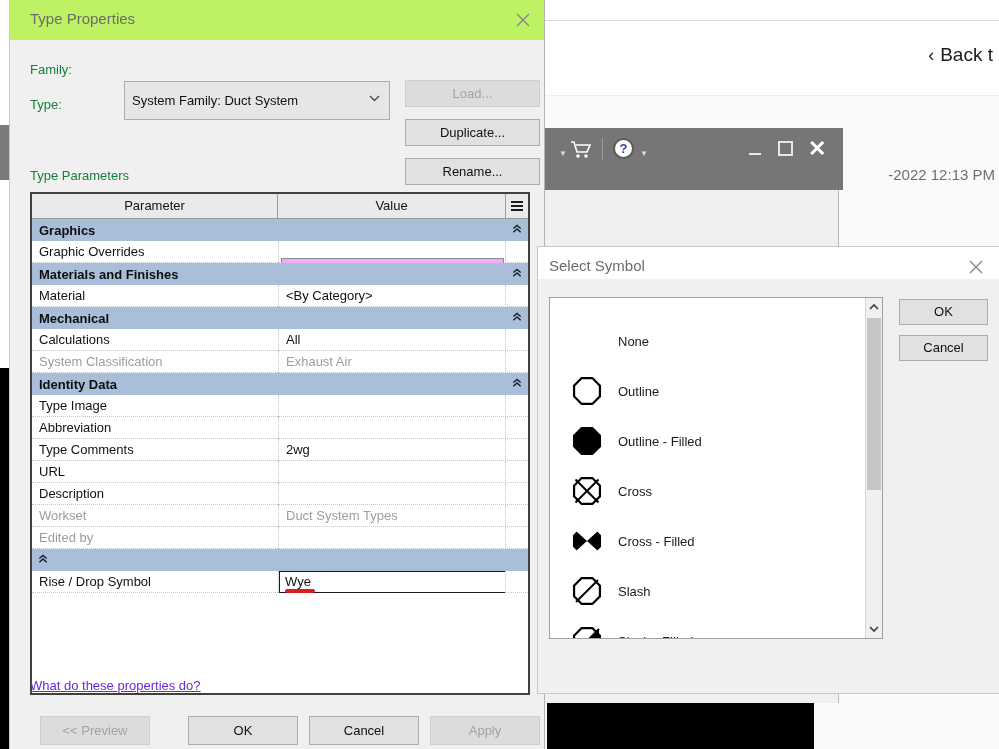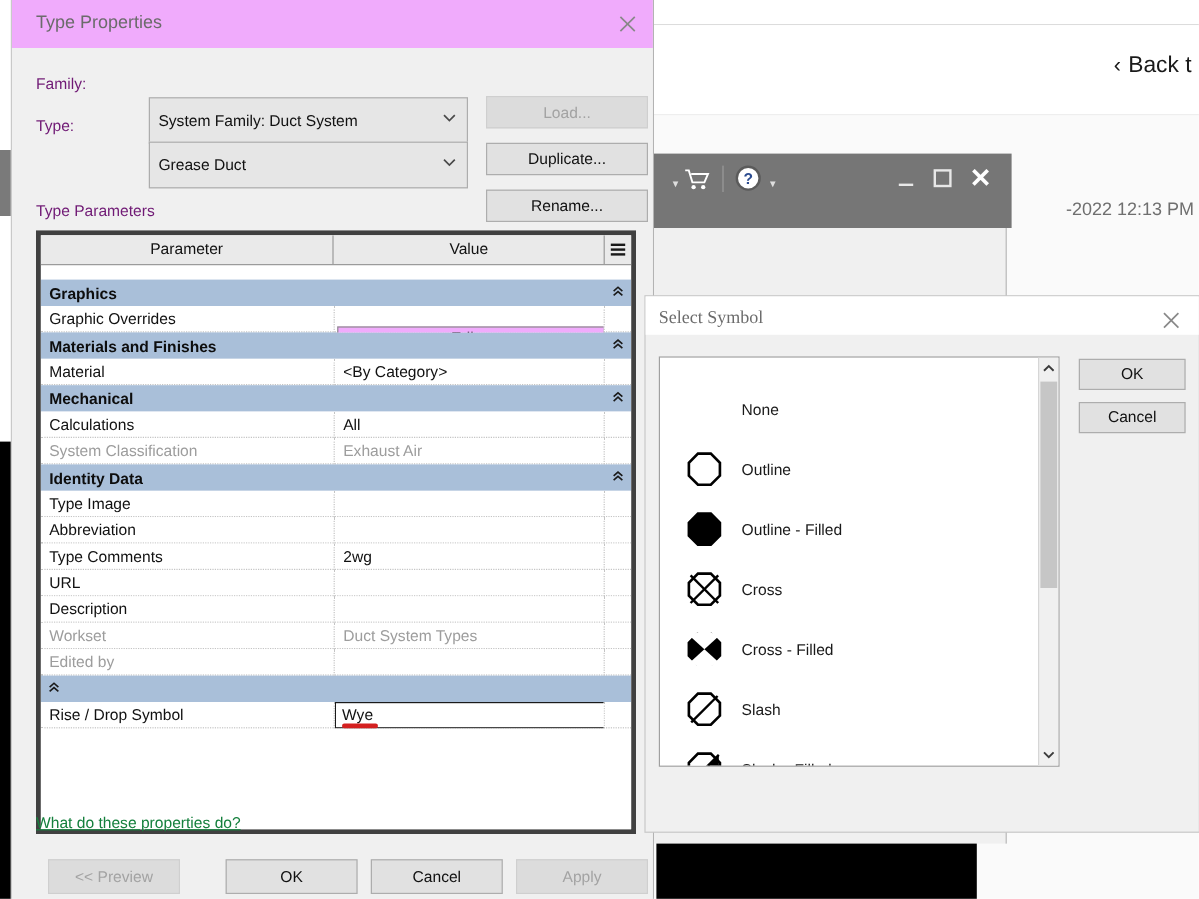--- a/index.html
+++ b/index.html
@@ -174,21 +174,21 @@
     position: absolute;
     left: 10px; top: 0;
     width: 535px; height: 749px;
     background: #f0f0f0;
     border-right: 1px solid #b3b3b3;
     box-sizing: border-box;
   }
   .tp-titlebar {
     position: absolute;
     left: 0; top: 0; right: 0; height: 40px;
-    background: #f0abfc;
+    background: #bef264;
   }
   .tp-title {
     position: absolute;
     left: 20px; top: 10px;
     font-size: 15px;
     color: #6b6b6b;
     font-family: "Liberation Sans", sans-serif;
   }
   .tp-close {
     position: absolute;
@@ -200,21 +200,21 @@
 
   .tp-body {
     position: absolute;
     left: 0; top: 40px; right: 0; bottom: 0;
     background: #f0f0f0;
   }
 
   .tp-label {
     position: absolute;
     font-size: 13px;
-    color: #701a75;
+    color: #15803d;
   }
   .lbl-family { left: 20px; top: 22px; }
   .lbl-type   { left: 20px; top: 57px; }
   .lbl-typeparams { left: 20px; top: 128px; }
 
   .combo {
     position: absolute;
     height: 39px;
     background: #e6e6e6;
     border: 1px solid #adadad;
@@ -253,21 +253,21 @@
   .btn-load      { left: 395px; top: 40px; width: 135px; }
   .btn-duplicate { left: 395px; top: 79px; width: 135px; }
   .btn-rename    { left: 395px; top: 118px; width: 135px; }
 
   
   .param-table {
     position: absolute;
     left: 20px; top: 152px;
     width: 500px; height: 503px;
     background: #ffffff;
-    border: 4px solid #404040;
+    border: 2px solid #404040;
     box-sizing: border-box;
     overflow: hidden;
   }
   .pt-header {
     display: flex;
     height: 25px;
     background: #eaeaea;
     border-bottom: 1px solid #9b9b9b;
     box-sizing: border-box;
   }
@@ -286,21 +286,21 @@
     left: 5px; top: 7px;
     width: 12px; height: 9px;
   }
   .eq-glyph i {
     display: block;
     height: 2px;
     background: #1a1a1a;
     margin-bottom: 2px;
   }
 
-  .pt-rows { position: relative; margin-top: 12px; }
+  .pt-rows { position: relative; }
 
   .group-row {
     display: flex;
     height: 22px;
     background: #a9bfd9;
     align-items: center;
     box-sizing: border-box;
   }
   .group-row .gname {
     flex: 1;
@@ -396,21 +396,21 @@
     border-radius: 2px;
     z-index: 5;
   }
 
   .pt-filler { background: #ffffff; }
 
   .tp-helplink {
     position: absolute;
     left: 20px; top: 638px;
     font-size: 13px;
-    color: #15803d;
+    color: #6d28d9;
     text-decoration: underline;
     cursor: pointer;
   }
 
   .btn-bottom {
     position: absolute;
     top: 676px;
     height: 29px;
     line-height: 27px;
   }
@@ -425,21 +425,20 @@
     left: 538px; top: 247px;
     width: 461px; height: 446px;
     background: #f0f0f0;
     box-sizing: border-box;
     box-shadow: 0 0 0 1px #c8c8c8;
   }
   .ss-titlebar {
     position: absolute;
     left: 0; top: 0; right: 0; height: 32px;
     background: #ffffff;
-    font-family: Liberation Serif, serif;
   }
   .ss-title {
     position: absolute;
     left: 11px; top: 10px;
     font-size: 15px;
     color: #6b6b6b;
   }
   .ss-close {
     position: absolute;
     right: 8px; top: 6px;
@@ -576,28 +575,20 @@
     <div class="combo combo-family">
       <span>System Family: Duct System</span>
       <span class="arrow">
         <svg width="11" height="7" viewBox="0 0 11 7" aria-hidden="true">
           <polyline points="1,1 5.5,5.5 10,1" fill="none" stroke="#4a4a4a" stroke-width="1.4"></polyline>
         </svg>
       </span>
     </div>
 
     <div class="tp-label lbl-type">Type:</div>
-    <div class="combo combo-type">
-      <span>Grease Duct</span>
-      <span class="arrow">
-        <svg width="11" height="7" viewBox="0 0 11 7" aria-hidden="true">
-          <polyline points="1,1 5.5,5.5 10,1" fill="none" stroke="#4a4a4a" stroke-width="1.4"></polyline>
-        </svg>
-      </span>
-    </div>
 
     <div class="btn btn-load disabled">Load...</div>
     <div class="btn btn-duplicate">Duplicate...</div>
     <div class="btn btn-rename">Rename...</div>
 
     <div class="tp-label lbl-typeparams">Type Parameters</div>
 
     <div class="param-table">
       <div class="pt-header">
         <div class="cell c-param">Parameter</div>

